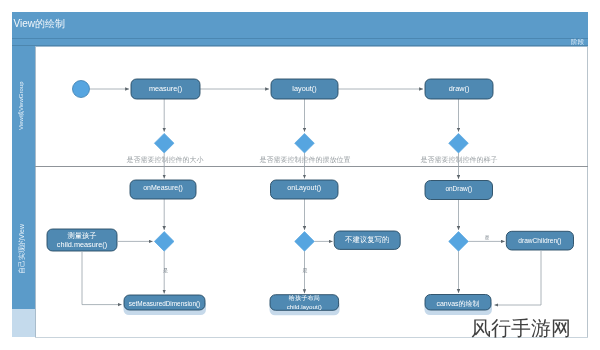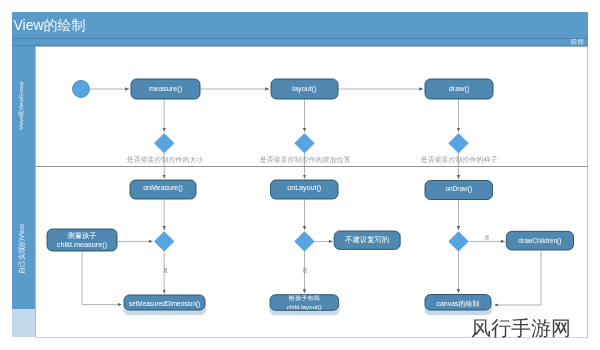--- a/index.html
+++ b/index.html
@@ -1,20 +1,20 @@
 <!DOCTYPE html>
 <html><head>
 <meta charset="utf-8">
 <style>
   html,body{margin:0;padding:0;}
   body{width:600px;height:350px;background:#ffffff;font-family:"Liberation Sans",sans-serif;overflow:hidden;position:relative;}
   #stage{position:absolute;left:0;top:0;width:600px;height:350px;}
   
   .titlebar{position:absolute;left:12px;top:12px;width:576px;height:27px;background:#5b9bc9;}
-  .titletext{position:absolute;left:13.5px;top:17px;font-size:14px;color:#f2f7fb;letter-spacing:0px;}
+  .titletext{position:absolute;left:13.5px;top:17px;font-size:10px;color:#f2f7fb;letter-spacing:0px;}
   .phasebar{position:absolute;left:12px;top:39px;width:576px;height:8px;background:#5b9bc9;}
   .phaseline{position:absolute;left:12px;top:38px;width:576px;height:1px;background:#4b87b2;}
   .phasetext{position:absolute;left:548px;top:38.2px;width:36.3px;text-align:right;font-size:6.6px;color:#e2eef8;}
   .lanecol{position:absolute;left:12px;top:47px;width:23px;height:262px;background:#5b9bc9;}
   .lanecol2{position:absolute;left:12px;top:309px;width:23px;height:28px;background:#c4daec;}
   .canvasarea{position:absolute;left:35px;top:47px;width:553px;height:290px;background:#ffffff;}
   .vline{position:absolute;left:35px;top:47px;width:1px;height:290px;background:#a9bccb;}
   .topline{position:absolute;left:35px;top:46px;width:553px;height:1px;background:#9db9cf;}
   .phasebot{position:absolute;left:12px;top:45px;width:576px;height:1px;background:#4d86ae;}
   .rline{position:absolute;left:587px;top:47px;width:1px;height:290px;background:#b9c4cc;}

